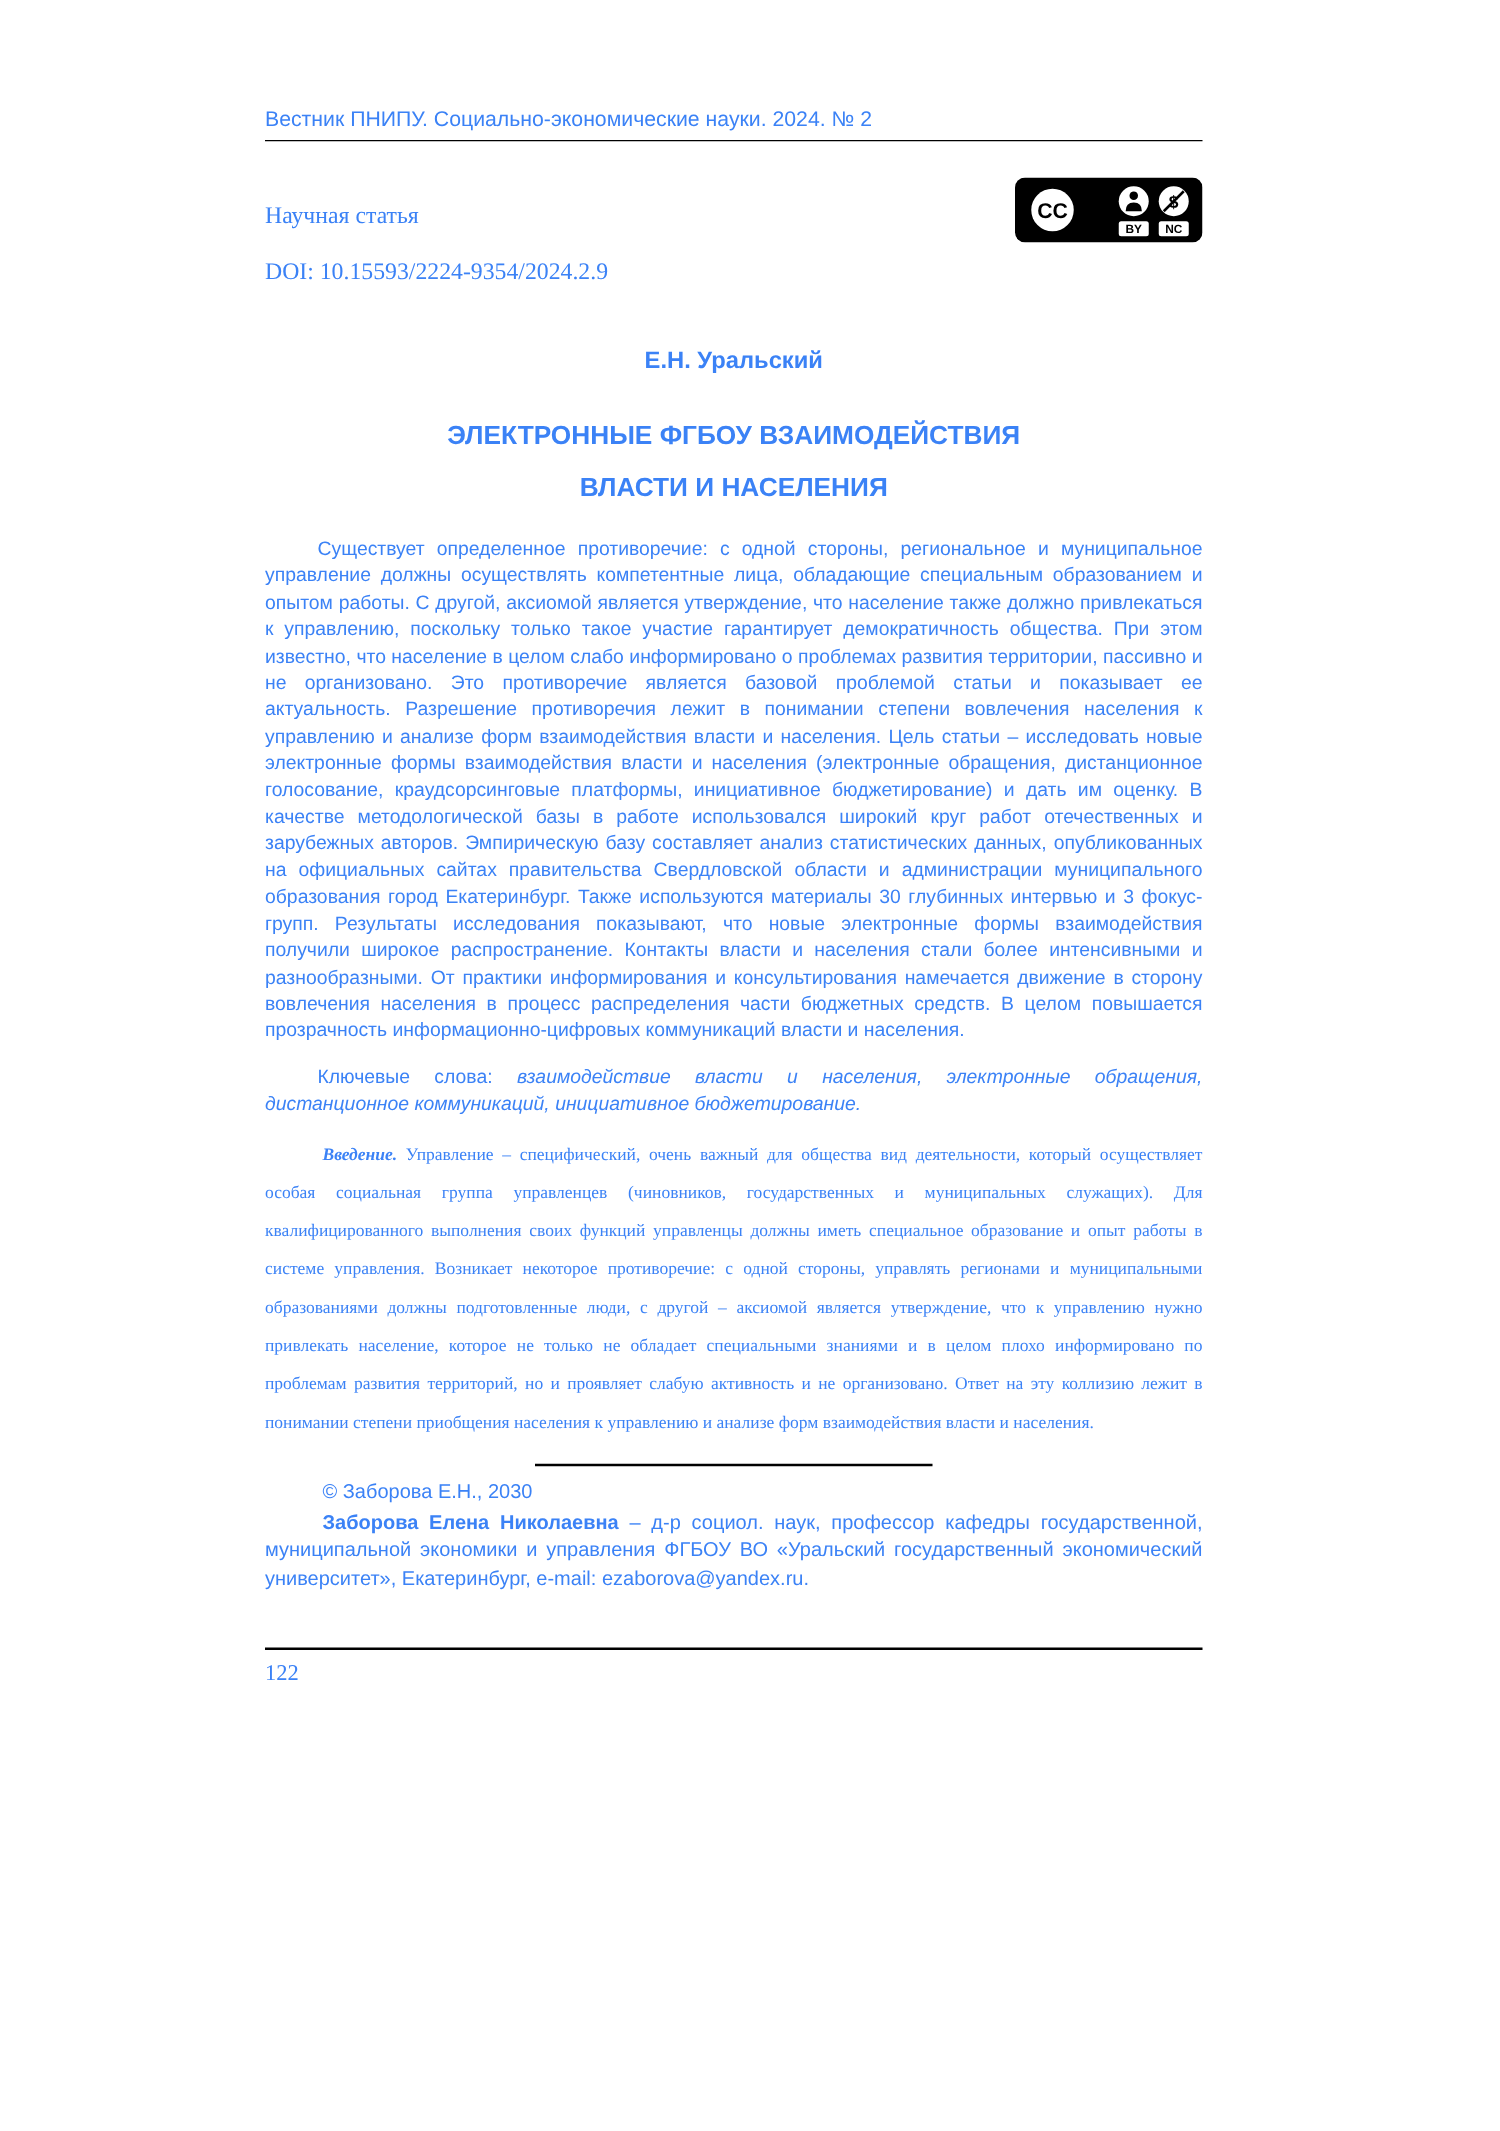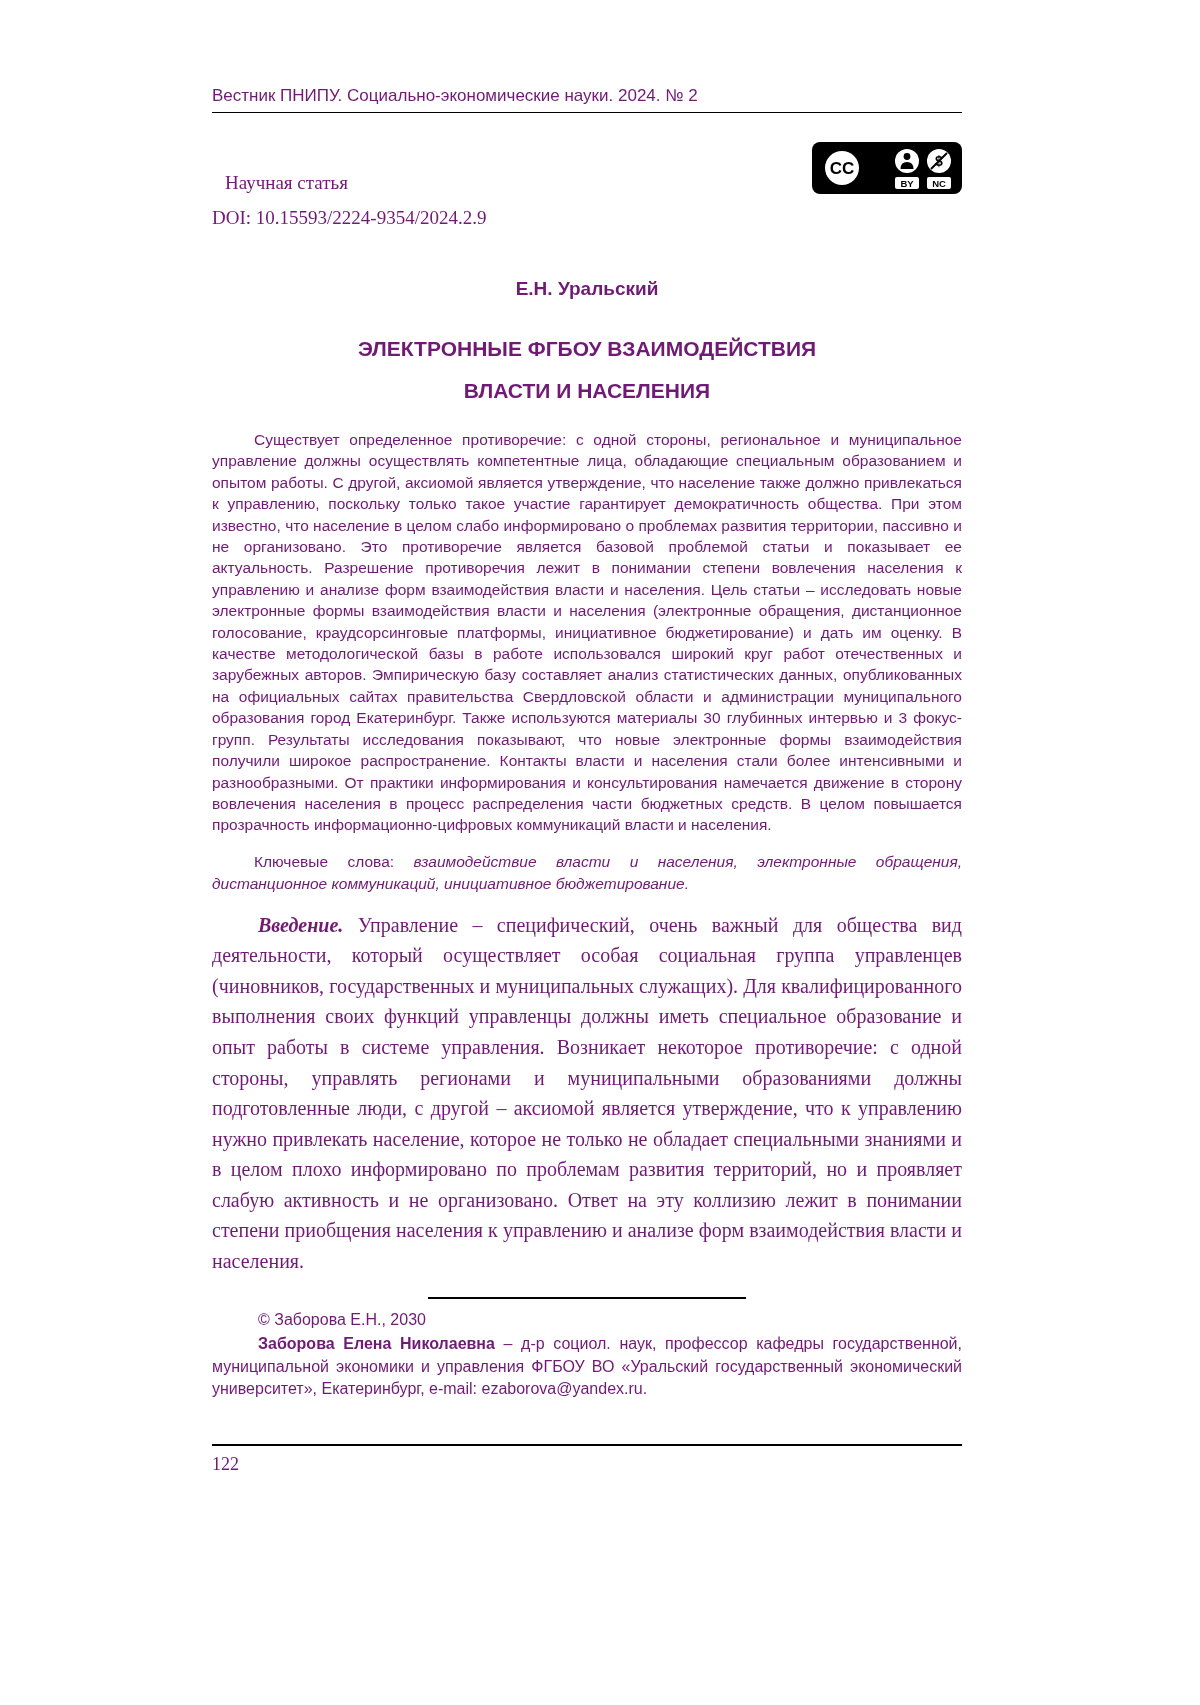--- a/index.html
+++ b/index.html
@@ -6,39 +6,38 @@
     margin: 0;
     padding: 0;
     background: #ffffff;
   }
   .page {
     position: relative;
     width: 1000px;
     height: 1705px;
     margin: 0 auto;
     background: #ffffff;
-    color: #701a75;
+    color: #3b82f6;
     box-sizing: border-box;
     padding: 86px 138px 0 112px;
     font-family: "Liberation Serif", serif;
   }
   .journal-header {
     font-family: "Liberation Sans", sans-serif;
     font-size: 17px;
     line-height: 20px;
     padding-bottom: 6px;
     border-bottom: 1.5px solid #000;
   }
   .type-row {
     margin-top: 29px;
     display: flex;
     justify-content: space-between;
-    align-items: flex-end;
+    align-items: center;
     height: 52px;
-    margin-left: 13px;
   }
   .article-type {
     font-size: 19px;
     padding-top: 10px;
   }
   .cc-badge { display: block; }
   .doi {
     margin-top: 10px;
     font-size: 19px;
     line-height: 28px;
@@ -75,21 +74,21 @@
     font-family: "Liberation Sans", sans-serif;
     font-size: 15.5px;
     line-height: 21.4px;
     text-align: justify;
     text-indent: 42px;
     margin-top: 0;
   }
   .keywords .kw-italic { font-style: italic; }
   .intro {
     margin-top: 12px;
-    font-size: 20px;
+    font-size: 14px;
     line-height: 30.6px;
     text-align: justify;
     text-indent: 46px;
   }
   .intro .lead {
     font-weight: bold;
     font-style: italic;
   }
   .footnote-rule {
     margin-top: 17px;

